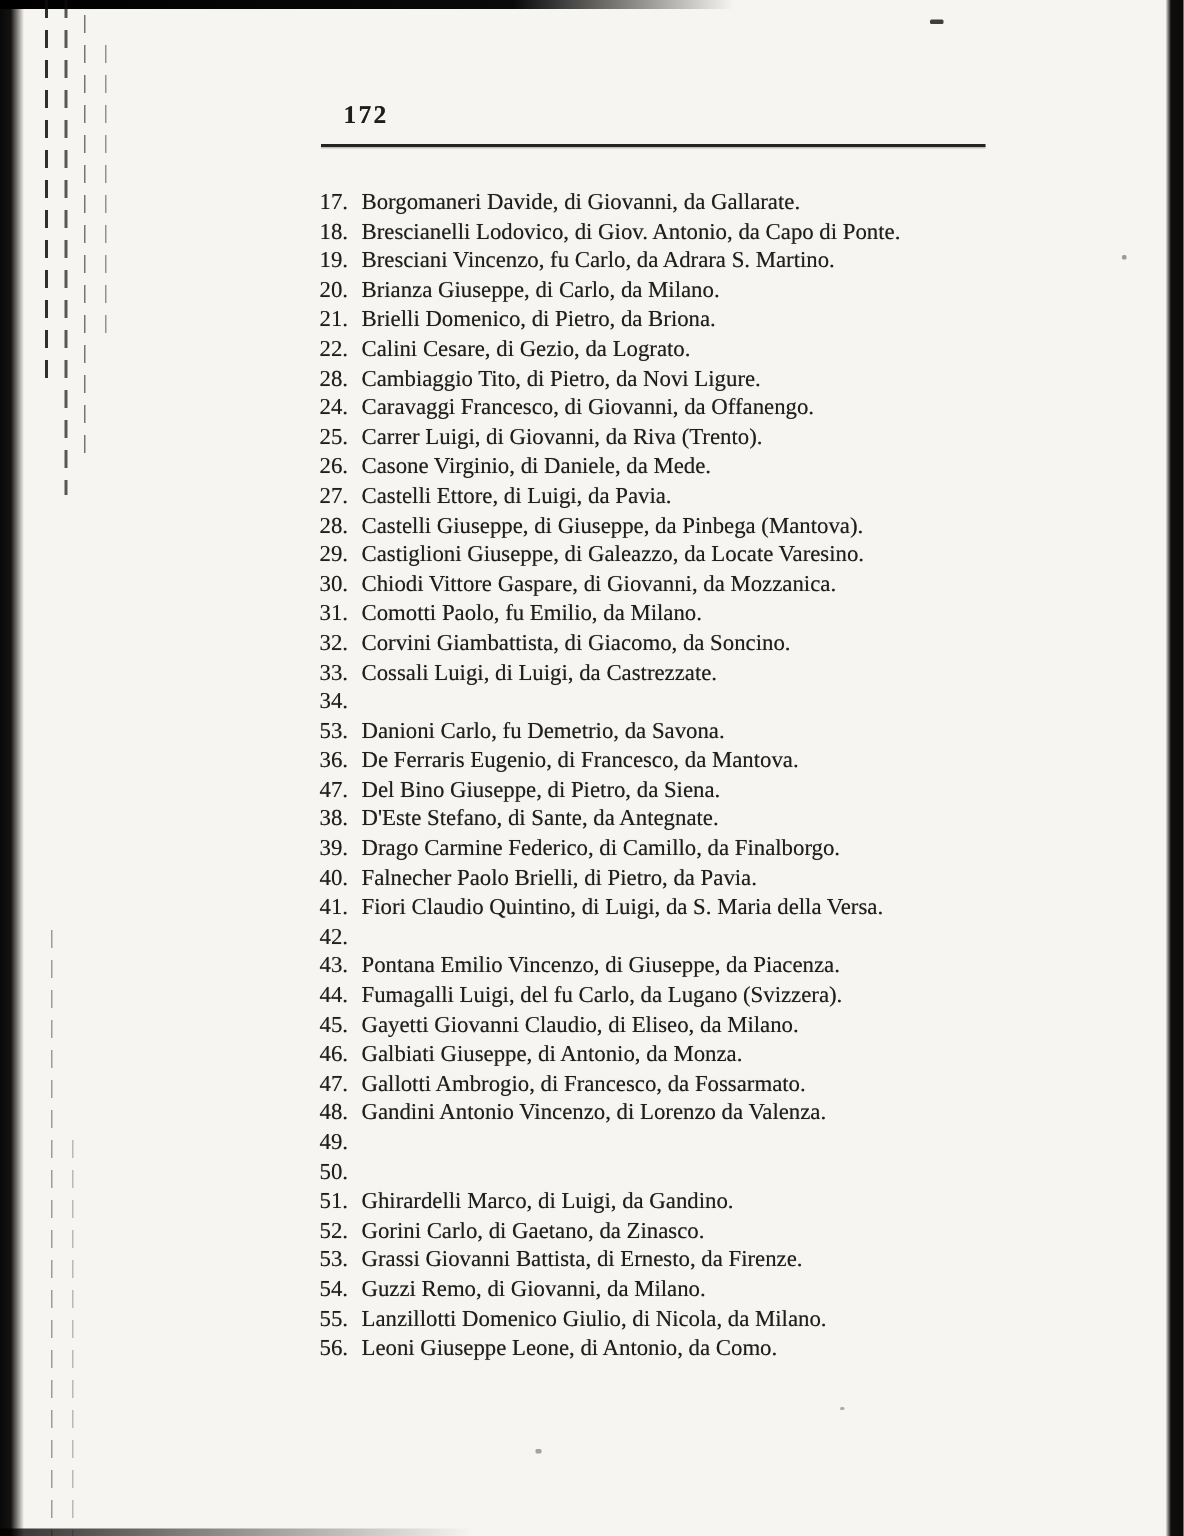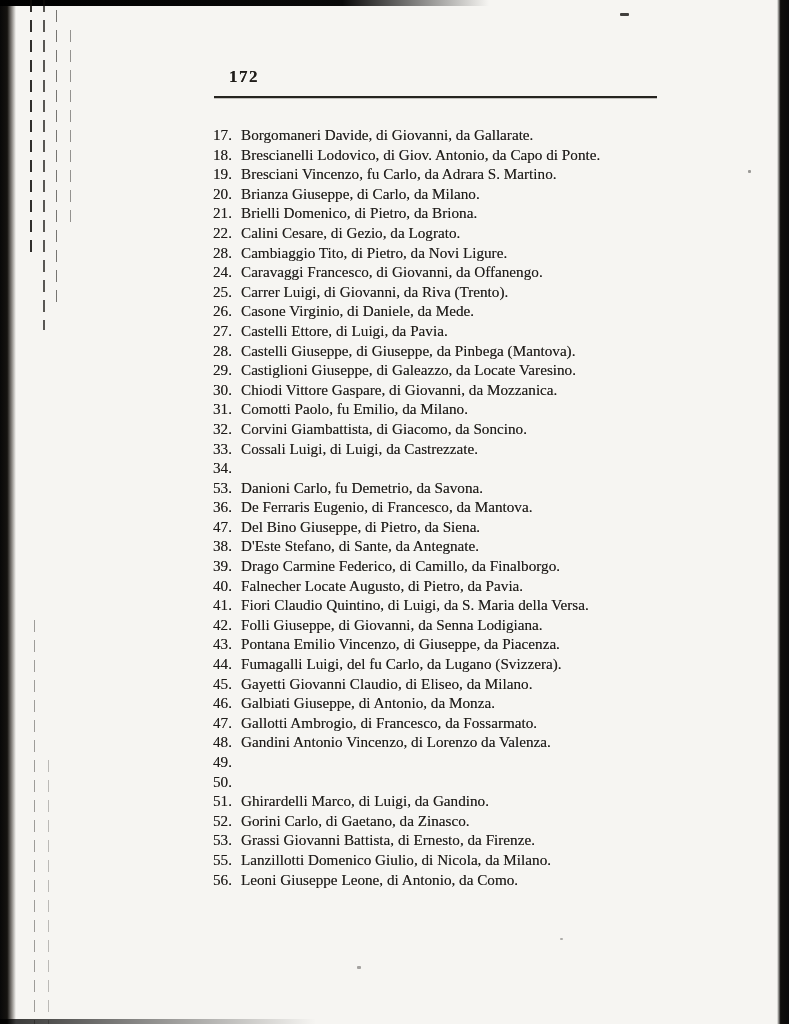--- a/index.html
+++ b/index.html
@@ -207,31 +207,30 @@
     <span class="txt">D'Este Stefano, di Sante, da Antegnate.</span>
   </div>
 
   <div class="entry">
     <span class="num">39.</span>
     <span class="txt">Drago Carmine Federico, di Camillo, da Finalborgo.</span>
   </div>
 
   <div class="entry">
     <span class="num">40.</span>
-    <span class="txt">Falnecher Locate Augusto, di Pietro, da Pavia.</span>
+    <span class="txt">Falnecher Paolo Brielli, di Pietro, da Pavia.</span>
   </div>
 
   <div class="entry">
     <span class="num">41.</span>
     <span class="txt">Fiori Claudio Quintino, di Luigi, da S. Maria della Versa.</span>
   </div>
 
   <div class="entry">
     <span class="num">42.</span>
-    <span class="txt">Folli Giuseppe, di Giovanni, da Senna Lodigiana.</span>
   </div>
 
   <div class="entry">
     <span class="num">43.</span>
     <span class="txt">Pontana Emilio Vincenzo, di Giuseppe, da Piacenza.</span>
   </div>
 
   <div class="entry">
     <span class="num">44.</span>
     <span class="txt">Fumagalli Luigi, del fu Carlo, da Lugano (Svizzera).</span>
@@ -273,20 +272,24 @@
   <div class="entry">
     <span class="num">52.</span>
     <span class="txt">Gorini Carlo, di Gaetano, da Zinasco.</span>
   </div>
 
   <div class="entry">
     <span class="num">53.</span>
     <span class="txt">Grassi Giovanni Battista, di Ernesto, da Firenze.</span>
   </div>
 
+  <div class="entry">
+    <span class="num">54.</span>
+    <span class="txt">Guzzi Remo, di Giovanni, da Milano.</span>
+  </div>
 
   <div class="entry">
     <span class="num">55.</span>
     <span class="txt">Lanzillotti Domenico Giulio, di Nicola, da Milano.</span>
   </div>
 
   <div class="entry">
     <span class="num">56.</span>
     <span class="txt">Leoni Giuseppe Leone, di Antonio, da Como.</span>
   </div>

